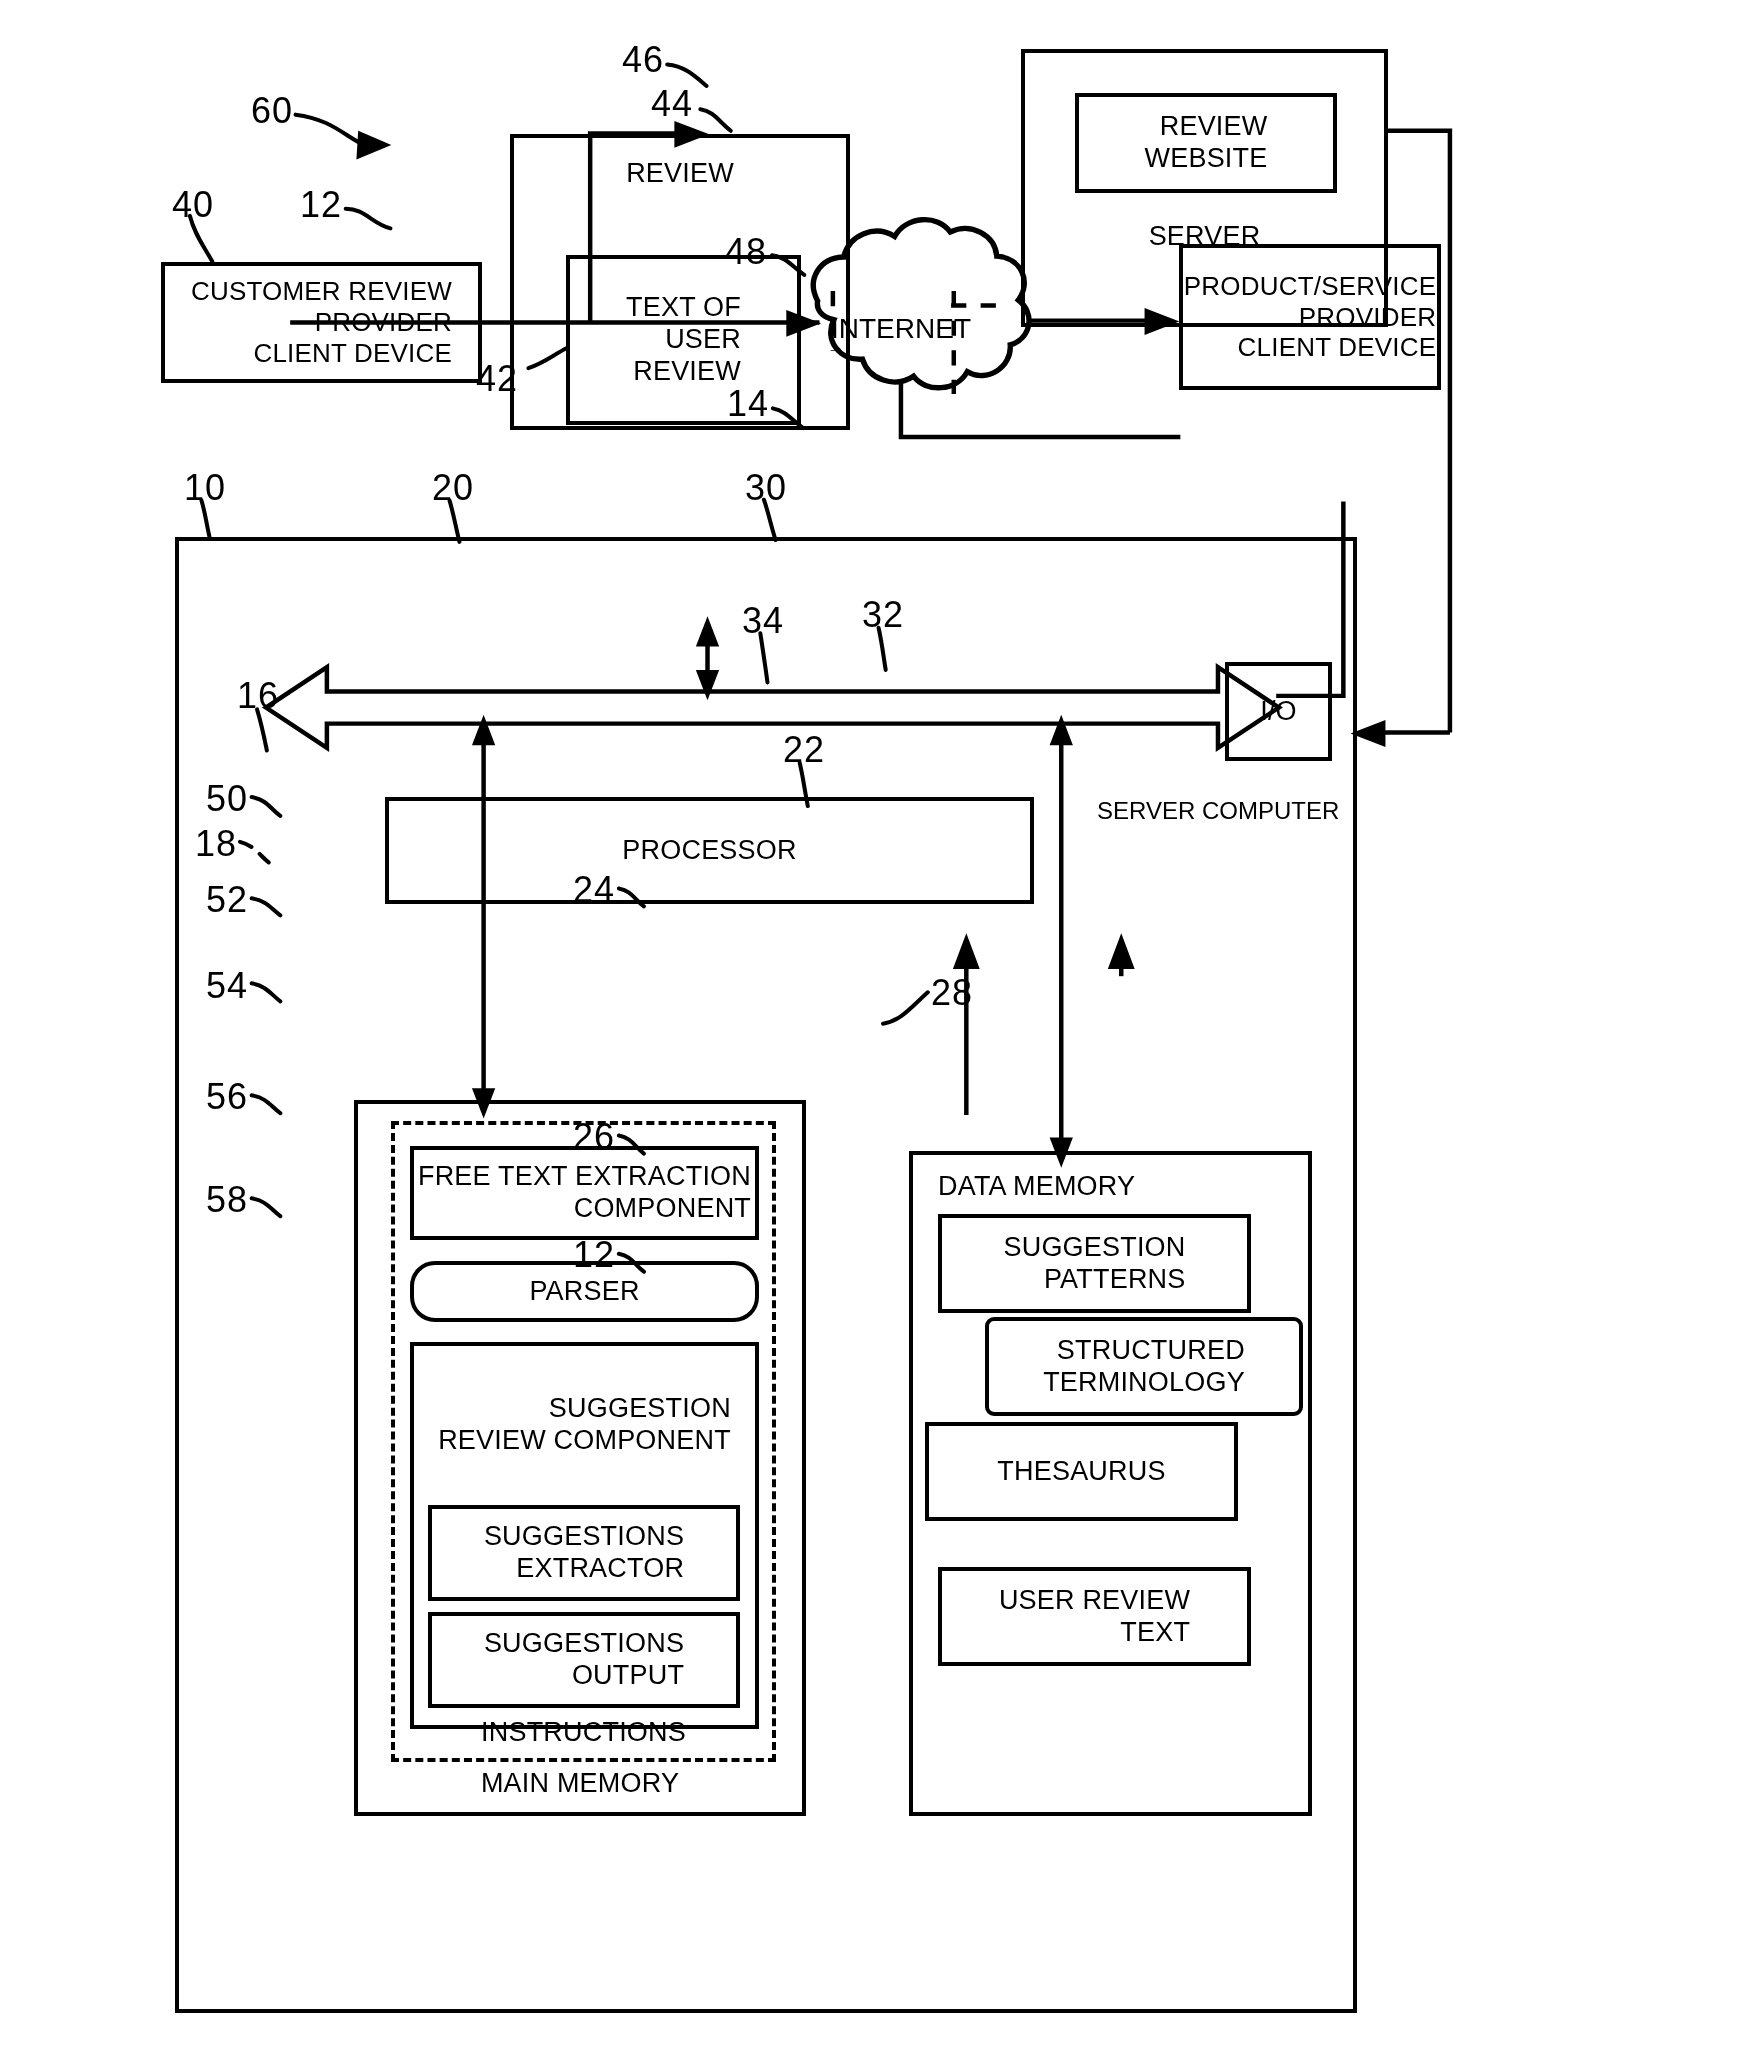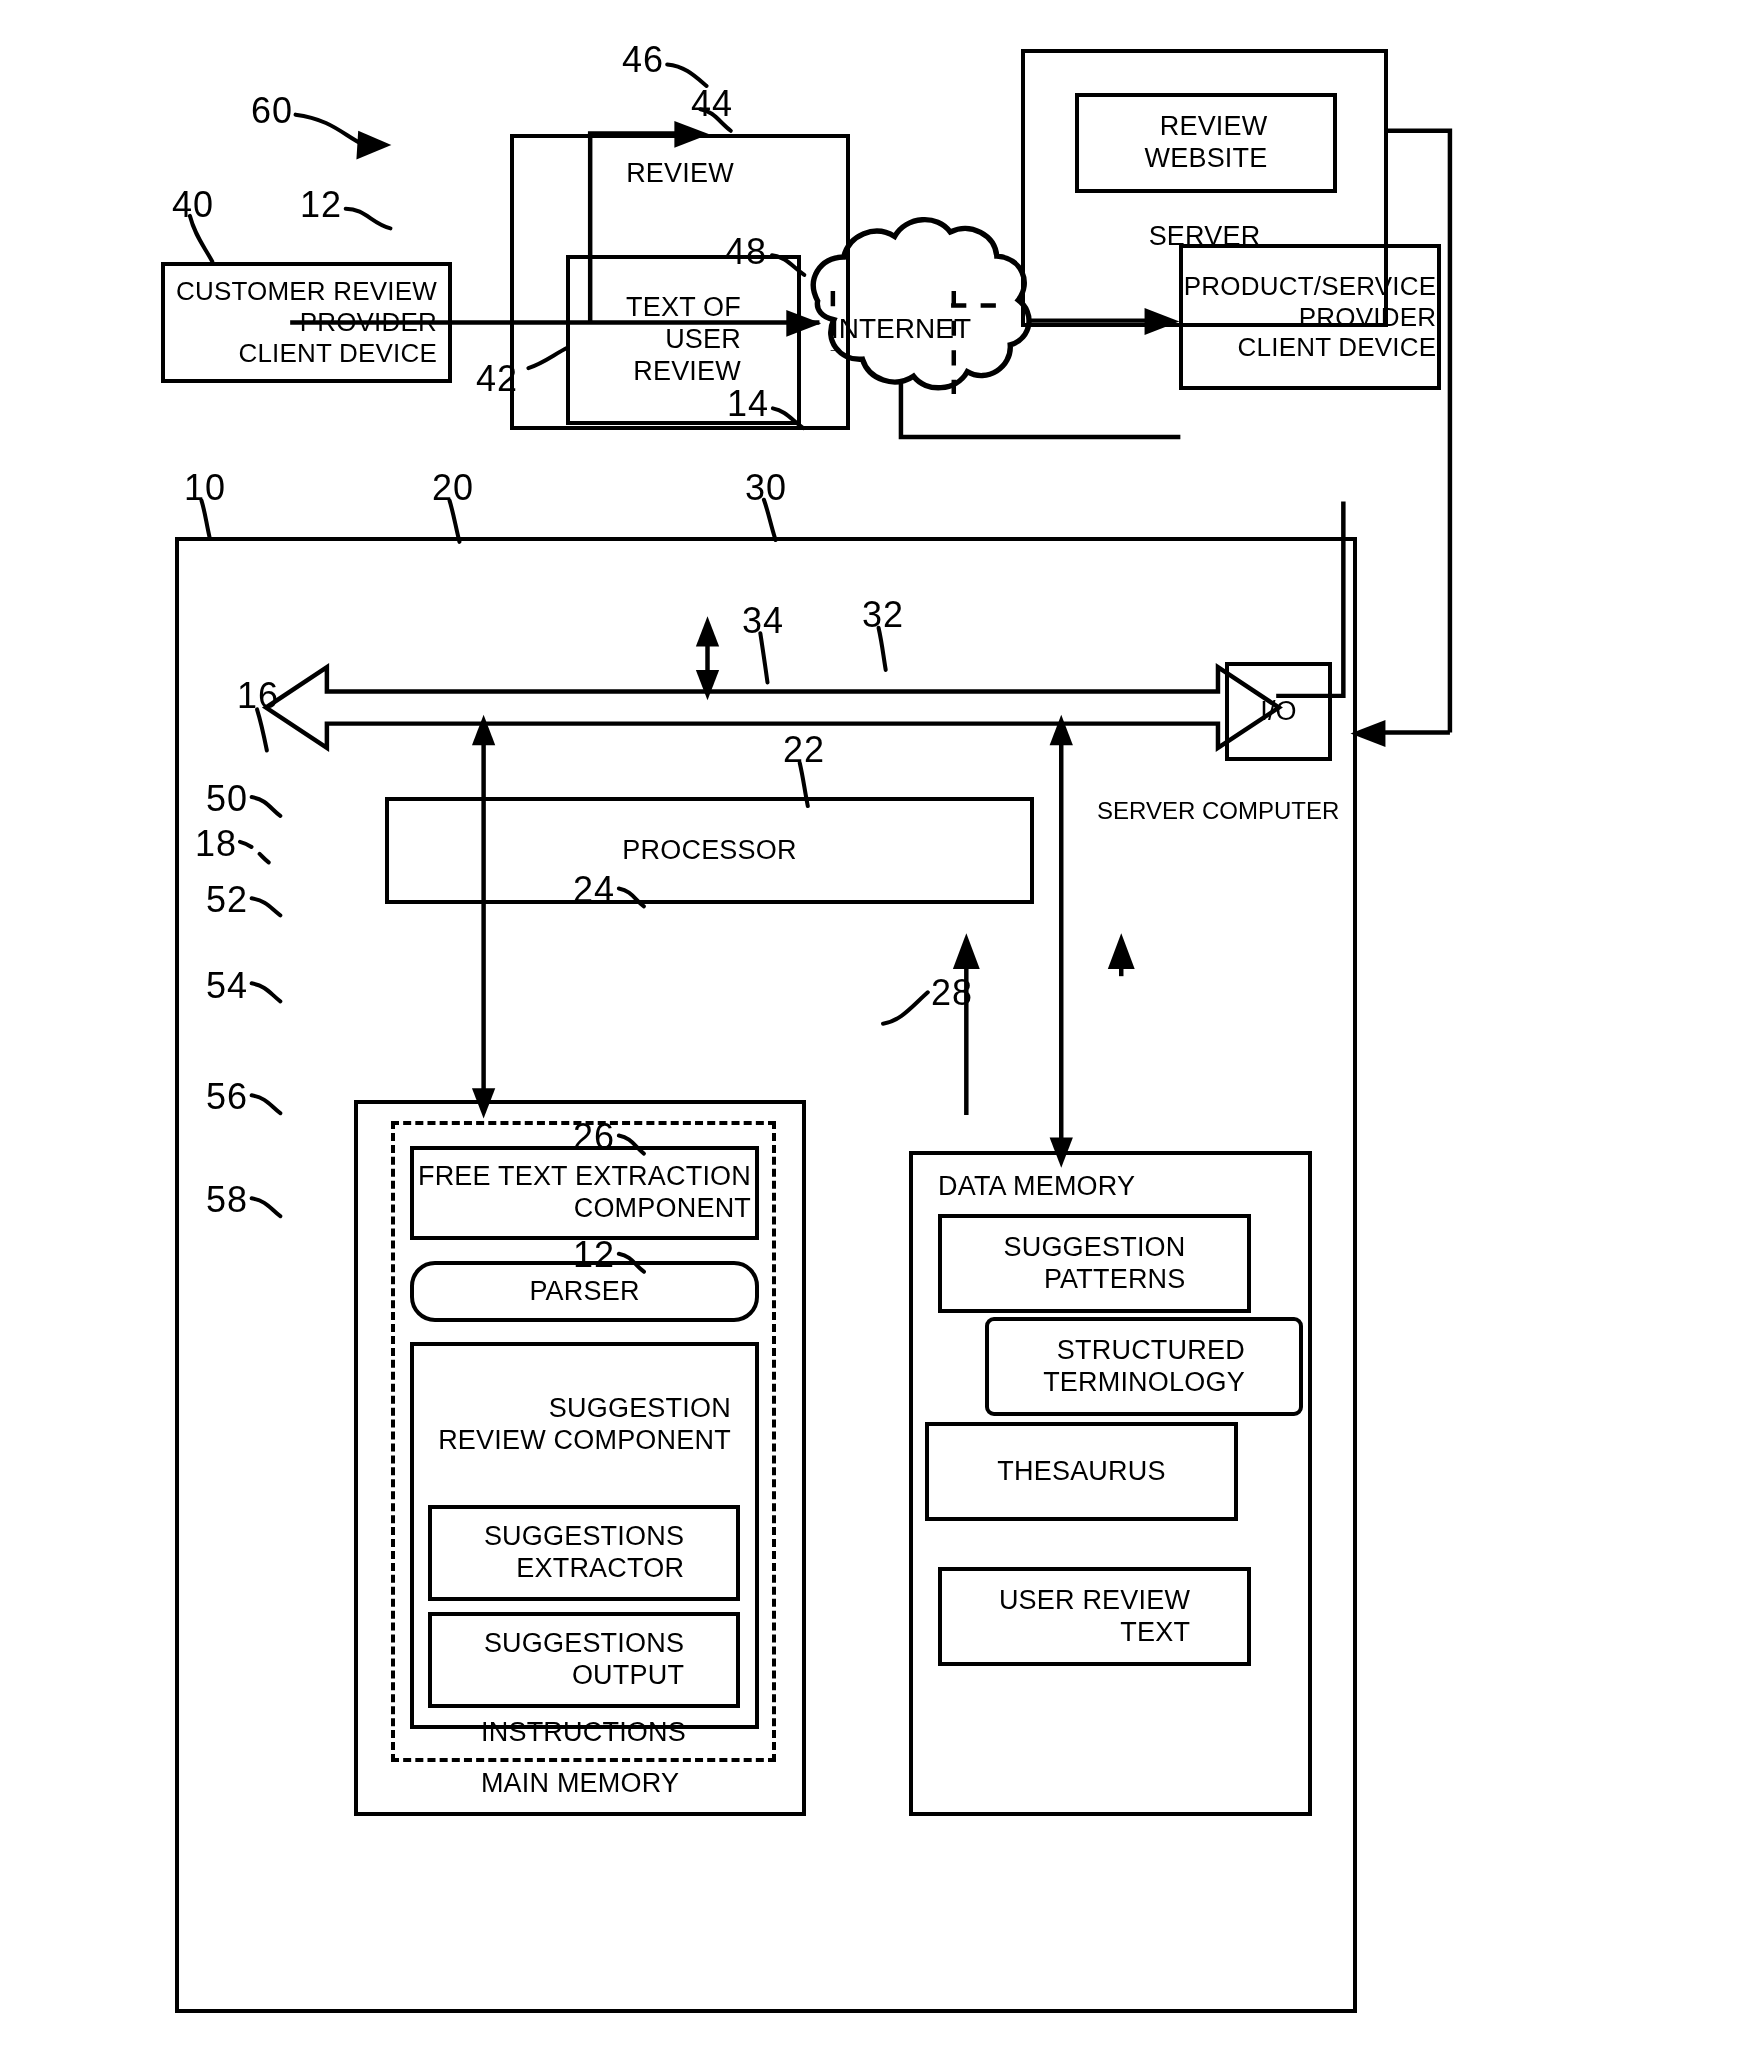--- a/index.html
+++ b/index.html
@@ -208,21 +208,21 @@
   <div class="box tl" style="left:510px; top:134px; width:340px; height:296px; padding-top:19.7px;">
     <span>REVIEW</span>
   </div>
 
   <div class="box" style="left:566px; top:255px; width:235px; height:170px;">
     <span style="white-space:pre-line;">TEXT OF
 USER
 REVIEW</span>
   </div>
 
-  <div class="box" style="left:161px; top:262px; width:291px; height:121px; font-size:26px;">
+  <div class="box" style="left:161px; top:262px; width:321px; height:121px; font-size:26px;">
     <span style="white-space:pre-line;">CUSTOMER REVIEW
 PROVIDER
 CLIENT DEVICE</span>
   </div>
 
   <div class="box bl" style="left:1021px; top:49px; width:367px; height:278px; padding-bottom:70px;">
     <span>SERVER</span>
   </div>
 
   <div class="box" style="left:1075px; top:93px; width:262px; height:100px;">
@@ -307,21 +307,21 @@
 
   <div class="box" style="left:938px; top:1567px; width:313px; height:99px;">
     <span style="white-space:pre-line;">USER REVIEW
 TEXT</span>
   </div>
 
   <div class="label" style="left:251px; top:90px;"><span>60</span></div>
   <div class="label" style="left:300px; top:184px;"><span>12</span></div>
   <div class="label" style="left:172px; top:184px;"><span>40</span></div>
   <div class="label" style="left:622px; top:39px;"><span>46</span></div>
-  <div class="label" style="left:651px; top:83px;margin-left:40px;"><span>44</span></div>
+  <div class="label" style="left:651px; top:83px;"><span>44</span></div>
   <div class="label" style="left:725px; top:231px;"><span>48</span></div>
   <div class="label" style="left:476px; top:358px;"><span>42</span></div>
   <div class="label" style="left:727px; top:383px;"><span>14</span></div>
   <div class="label" style="left:184px; top:467px;"><span>10</span></div>
   <div class="label" style="left:432px; top:467px;"><span>20</span></div>
   <div class="label" style="left:745px; top:467px;"><span>30</span></div>
   <div class="label" style="left:742px; top:600px;"><span>34</span></div>
   <div class="label" style="left:862px; top:594px;"><span>32</span></div>
   <div class="label" style="left:237px; top:675px;"><span>16</span></div>
   <div class="label" style="left:783px; top:729px;"><span>22</span></div>

